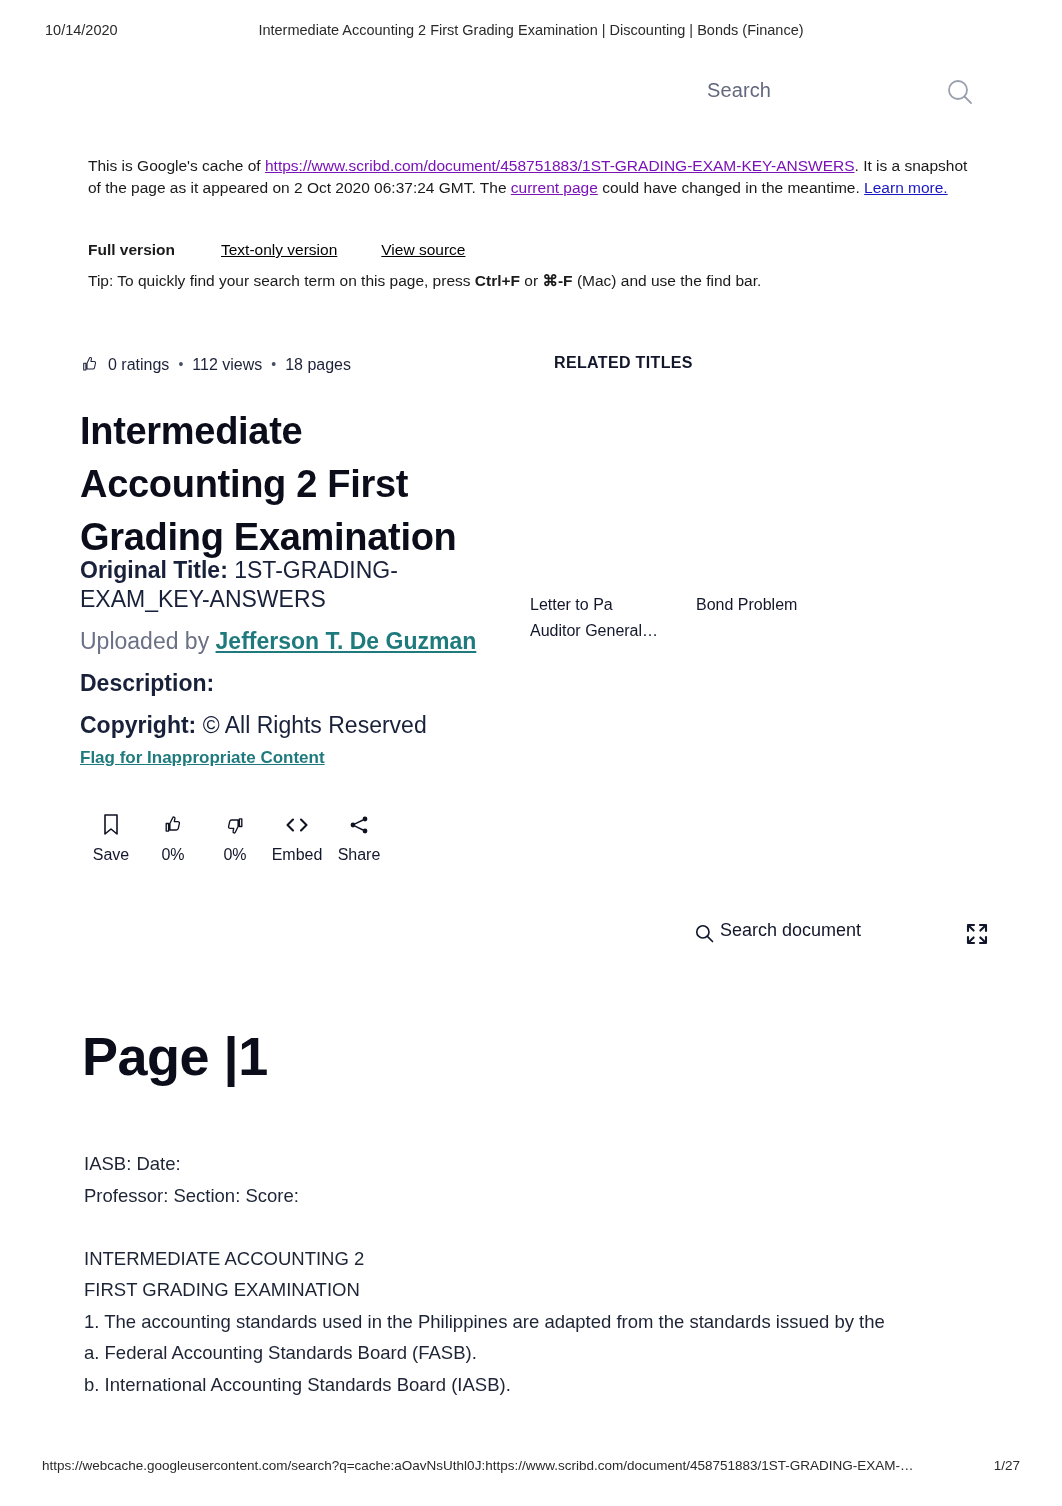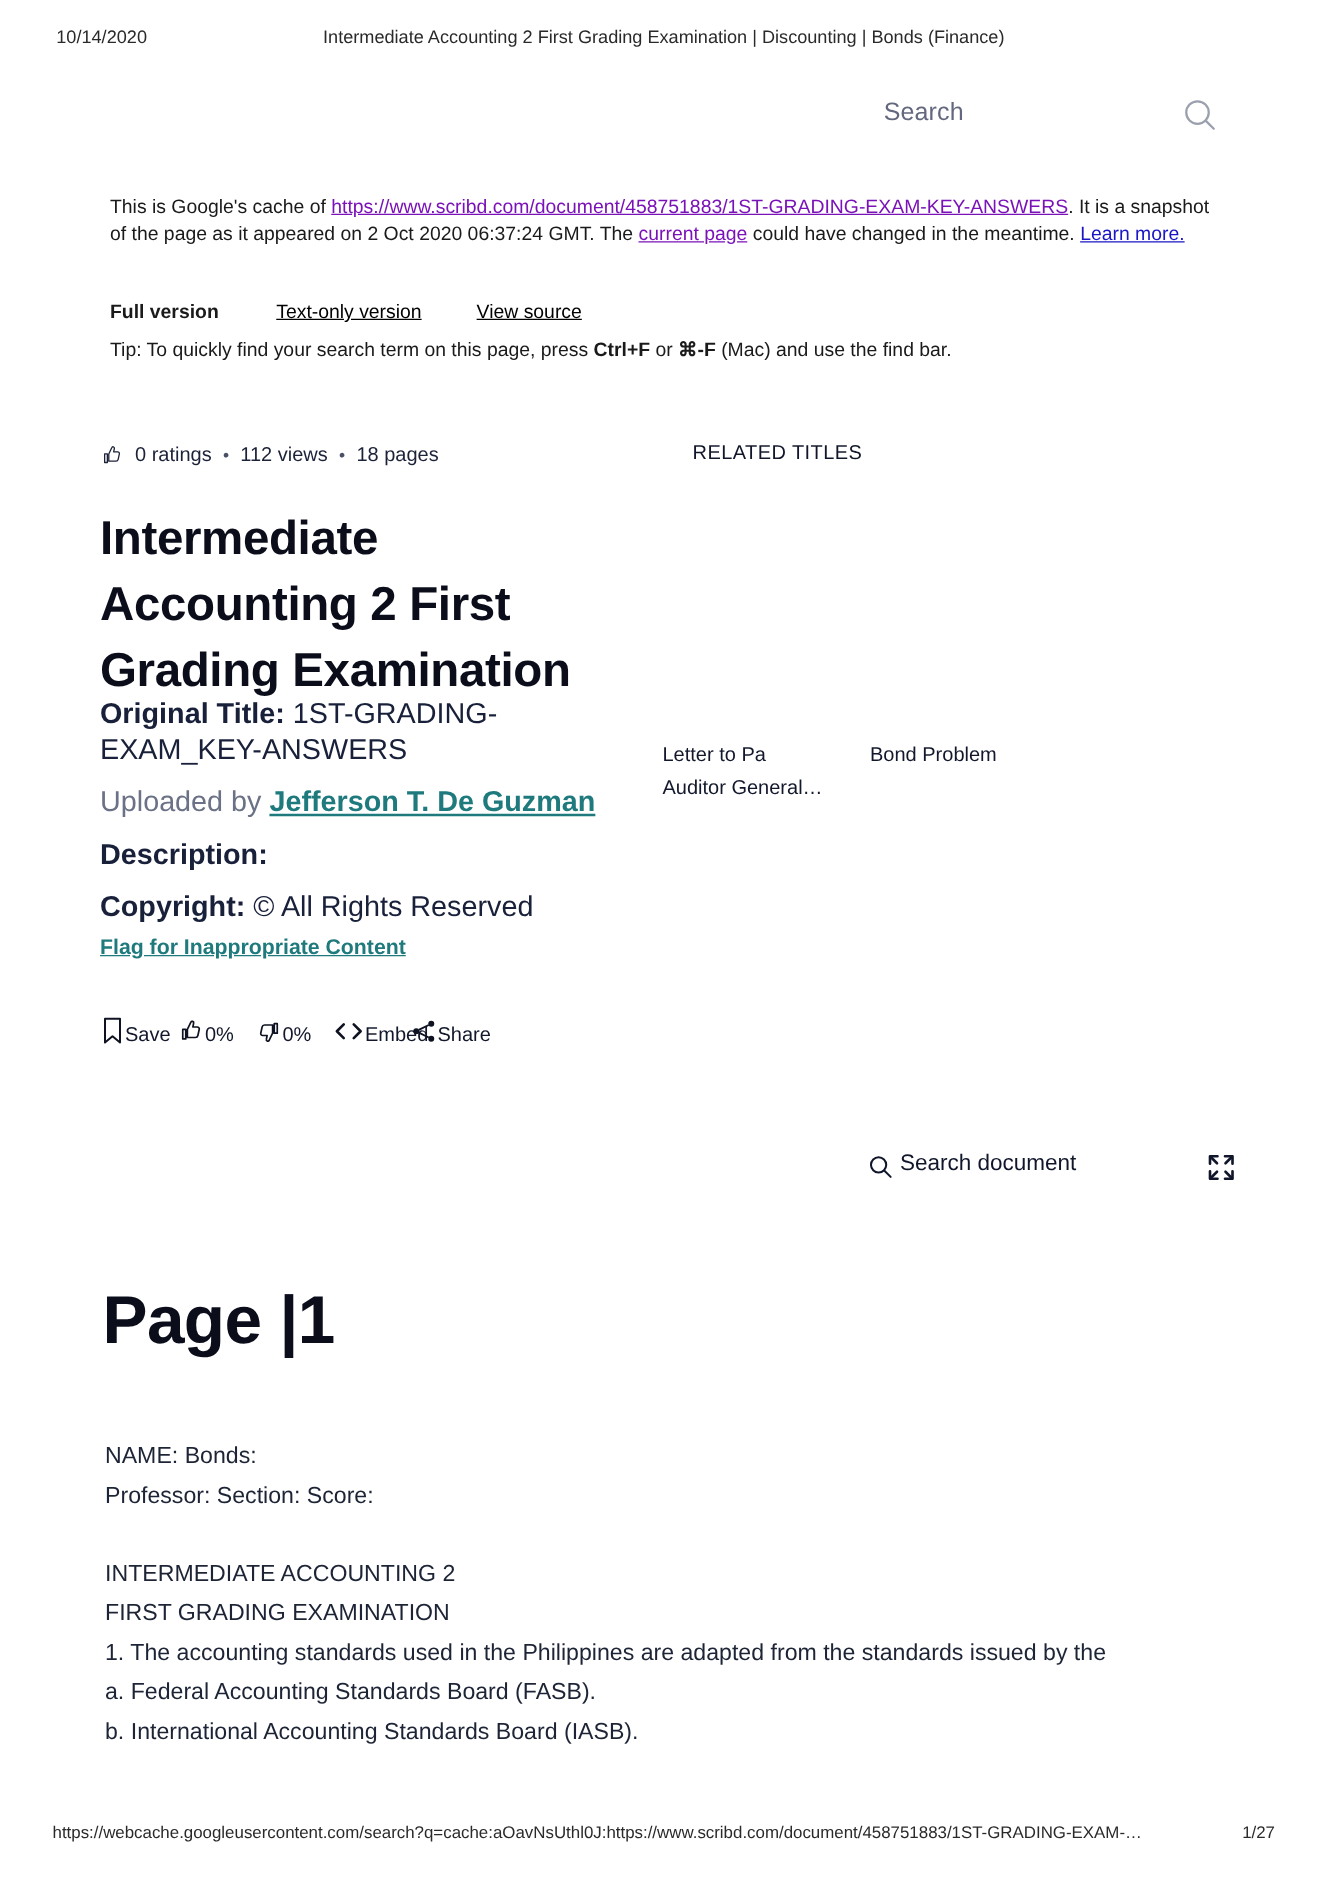--- a/index.html
+++ b/index.html
@@ -175,41 +175,42 @@
   .action-bar {
     position: absolute;
     left: 80px;
     top: 812px;
     display: flex;
     align-items: flex-start;
   }
   .action-item {
     width: 62px;
     display: flex;
+    flex-direction: column;
     align-items: center;
   }
   .action-item .ai-icon {
     height: 26px;
     display: flex;
     align-items: center;
     justify-content: center;
   }
   .action-item .ai-label {
     margin-top: 8px;
     font-size: 16px;
     color: #12172b;
   }
 
   
   .related-head {
     position: absolute;
     left: 554px;
     top: 354px;
     font-size: 16px;
-    font-weight: normal;
+    font-weight: bold;
     letter-spacing: 0.35px;
     color: #11162a;
   }
   .related-grid {
     position: absolute;
     left: 530px;
     top: 592px;
     width: 500px;
     display: flex;
   }
@@ -438,21 +439,21 @@
       <line x1="4.8" y1="4.8" x2="9.6" y2="9.6" stroke="#11162a" stroke-width="2.1" stroke-linecap="round"></line>
       <line x1="21.2" y1="4.8" x2="16.4" y2="9.6" stroke="#11162a" stroke-width="2.1" stroke-linecap="round"></line>
       <line x1="4.8" y1="21.2" x2="9.6" y2="16.4" stroke="#11162a" stroke-width="2.1" stroke-linecap="round"></line>
       <line x1="21.2" y1="21.2" x2="16.4" y2="16.4" stroke="#11162a" stroke-width="2.1" stroke-linecap="round"></line>
     </svg>
   </span>
 </div>
 
 <div class="page-label">Page |1</div>
 <div class="doc-body">
-  <div>NAME: Bonds:</div>
+  <div>IASB: Date:</div>
   <div>Professor: Section: Score:</div>
   <div class="blank-line"></div>
   <div>INTERMEDIATE ACCOUNTING 2</div>
   <div>FIRST GRADING EXAMINATION</div>
   <div>1. The accounting standards used in the Philippines are adapted from the standards issued by the</div>
   <div>a. Federal Accounting Standards Board (FASB).</div>
   <div>b. International Accounting Standards Board (IASB).</div>
 </div>
 
 <div class="print-footer">

